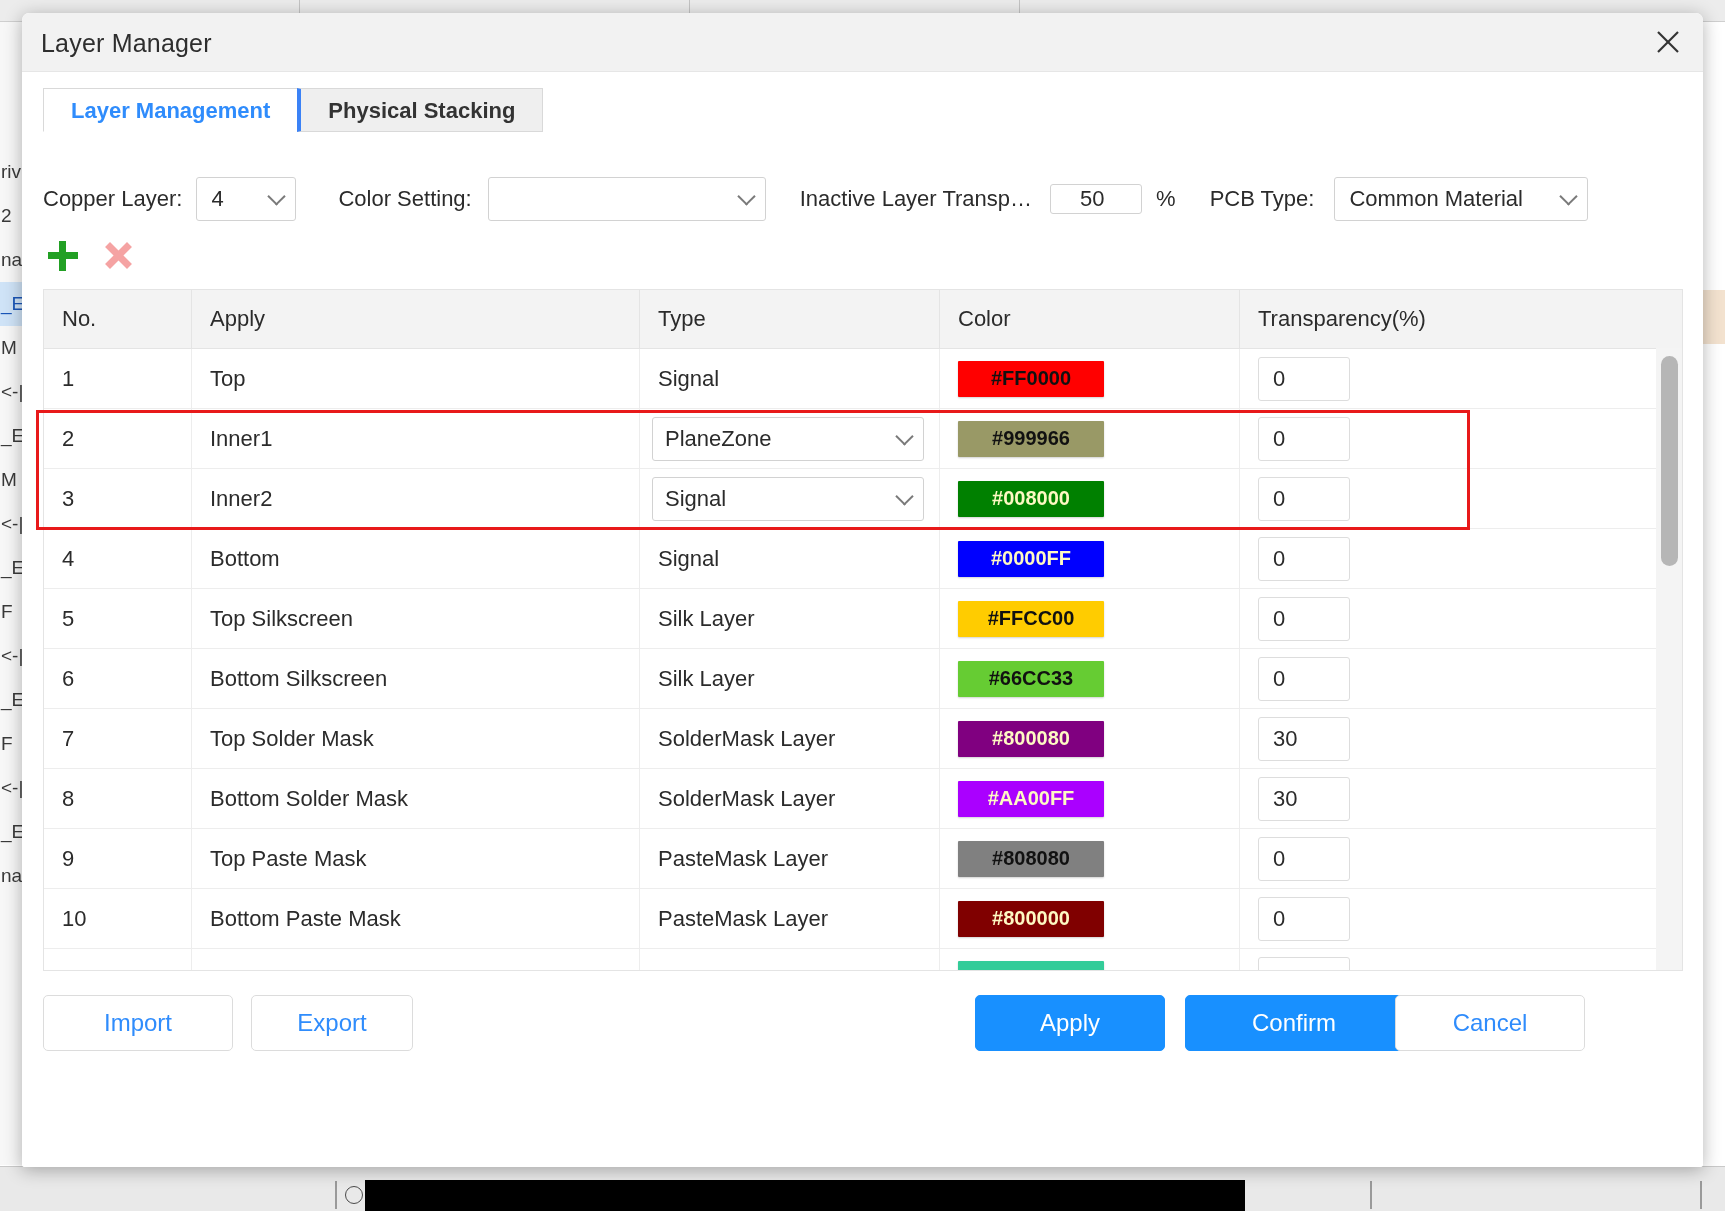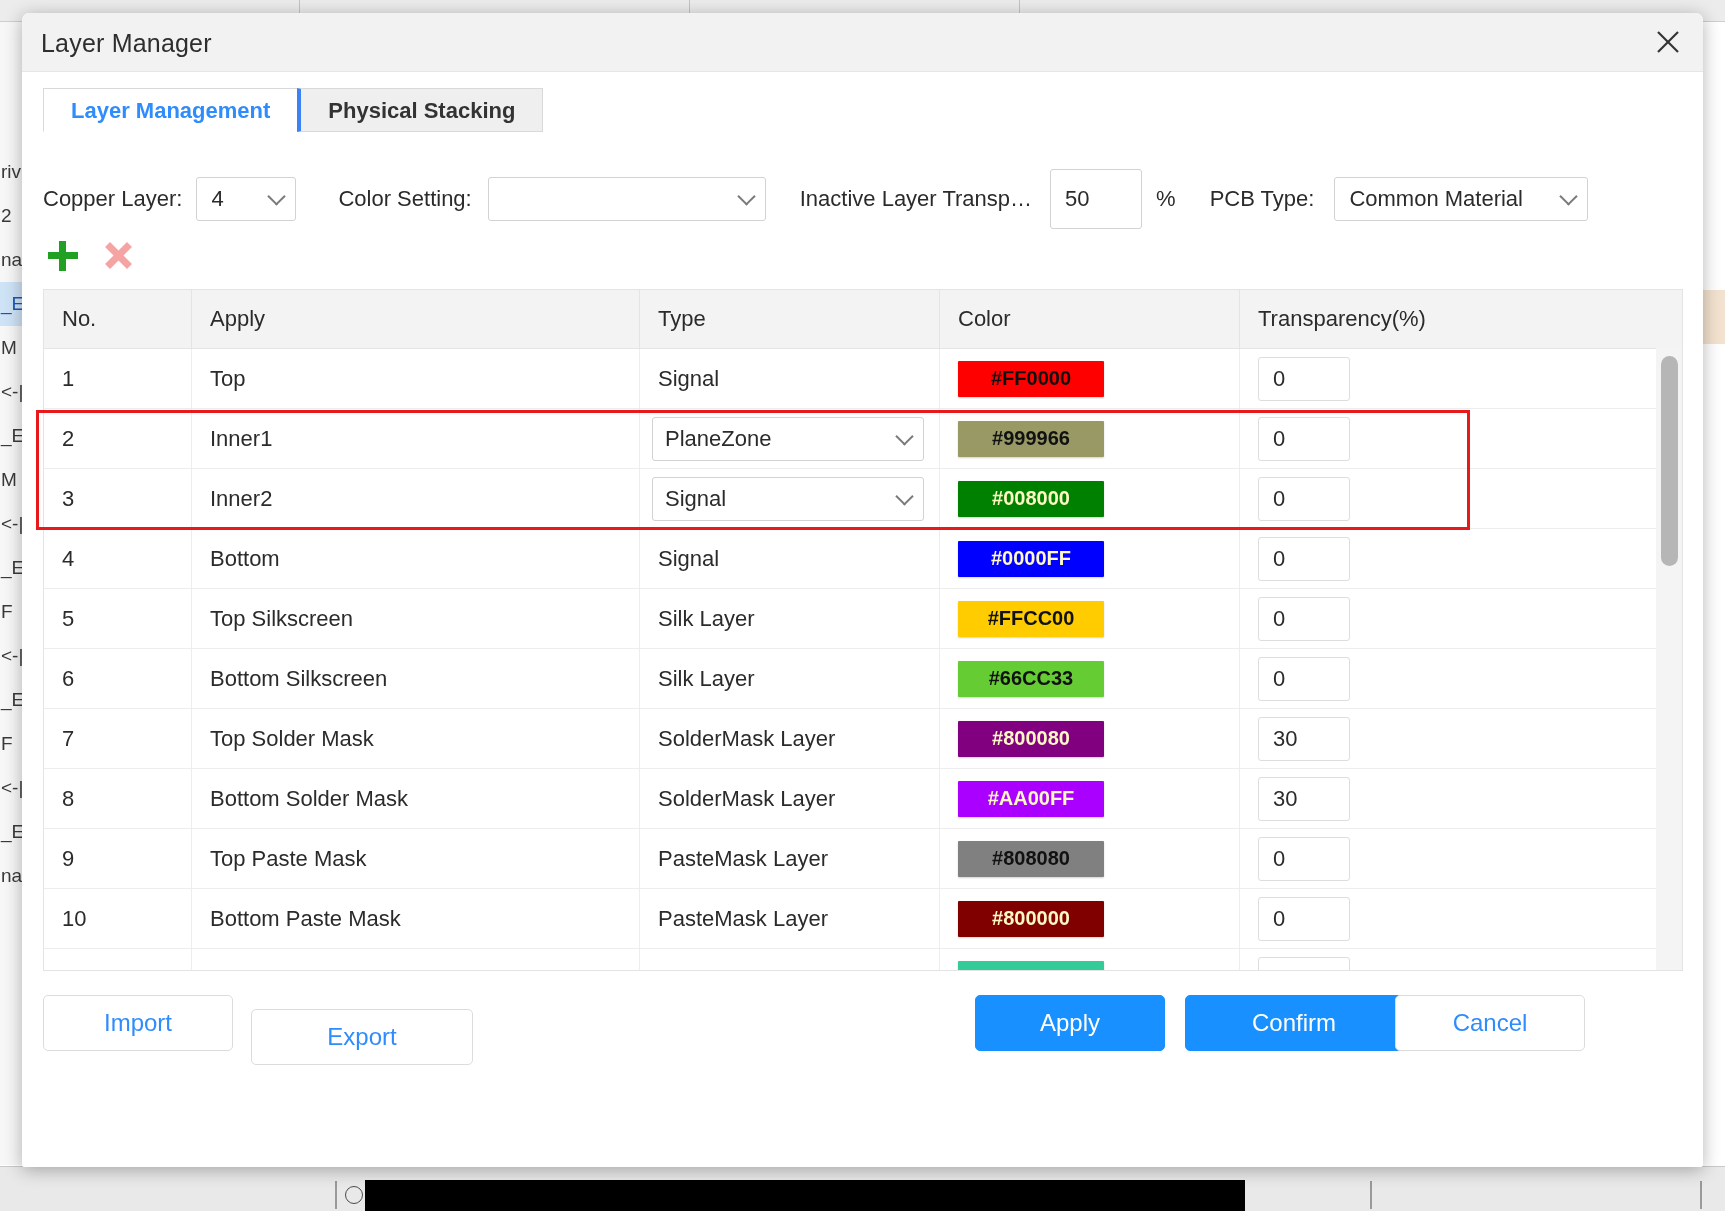--- a/index.html
+++ b/index.html
@@ -131,25 +131,25 @@
     font-size: 22px; color: #2b2b2b; padding-left: 14px;
     white-space: nowrap; overflow: hidden;
   }
   .chev {
     position: absolute; right: 12px; top: 50%;
     width: 11px; height: 11px;
     border-right: 2px solid #7a7a7a; border-bottom: 2px solid #7a7a7a;
     transform: translateY(-70%) rotate(45deg);
   }
   .num-box {
-    height: 60px; box-sizing: border-box;
+    height: 30px; box-sizing: border-box;
     border: 1px solid #d2d2d2; border-radius: 3px;
     background: #ffffff;
     display: flex; align-items: center;
-    font-size: 22px; color: #2b2b2b; padding-left: 14px;
+    font-size: 22px; color: #2b2b2b; padding-left: 29px;
   }
 
   
   .icon-row {
     position: absolute; left: 24px; top: 226px;
     display: flex; align-items: center; gap: 22px;
   }
   .icon-btn { width: 34px; height: 34px; cursor: pointer; position: relative; }
   .plus-icon::before, .plus-icon::after {
     content: ""; position: absolute; background: #22a024;
@@ -260,21 +260,21 @@
     display: flex; align-items: center; justify-content: center;
     font-size: 24px; cursor: pointer; white-space: nowrap;
   }
   .btn-outline {
     background: #ffffff; border: 1px solid #dcdcdc; color: #2f8cfc;
   }
   .btn-primary {
     background: #1890ff; border: 1px solid #1890ff; color: #ffffff;
   }
   .btn-import { left: 21px; top: 18px; width: 190px; }
-  .btn-export { left: 229px; top: 32px; width: 222px; }
+  .btn-export { left: 229px; top: 18px; width: 162px; }
   .btn-apply  { left: 953px; top: 18px; width: 190px; }
   .btn-confirm{ left: 1163px; top: 18px; width: 218px; }
   .btn-cancel { left: 1373px; top: 18px; width: 190px; }
 </style>
 </head>
 <body>
 
 <div id="root">
 
   <div class="bg-left-rail"></div>

